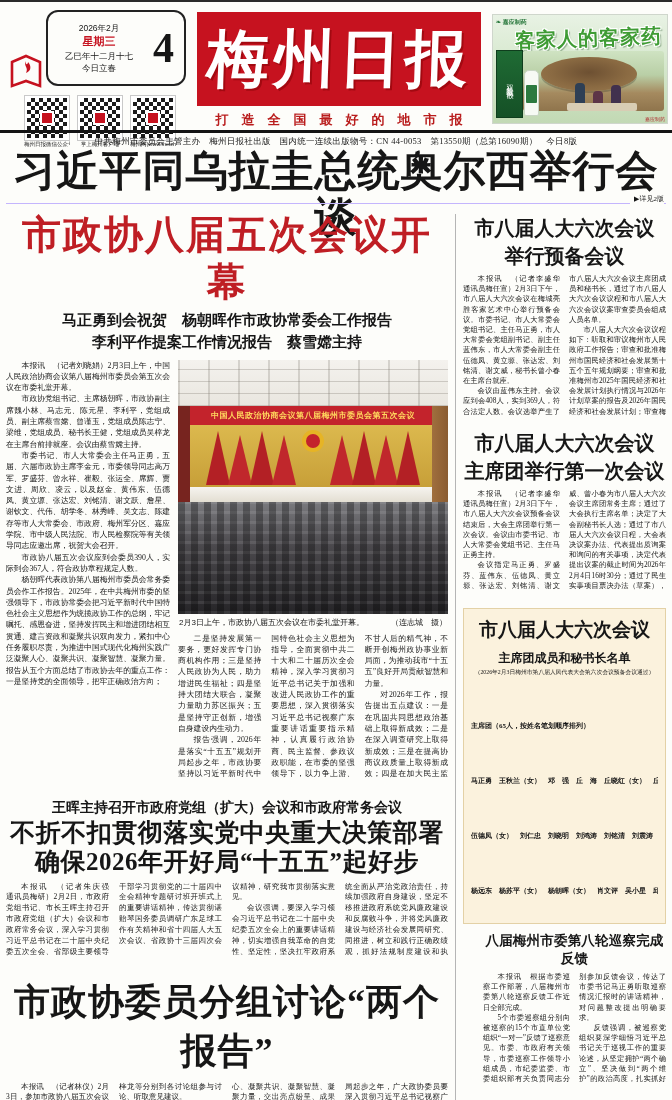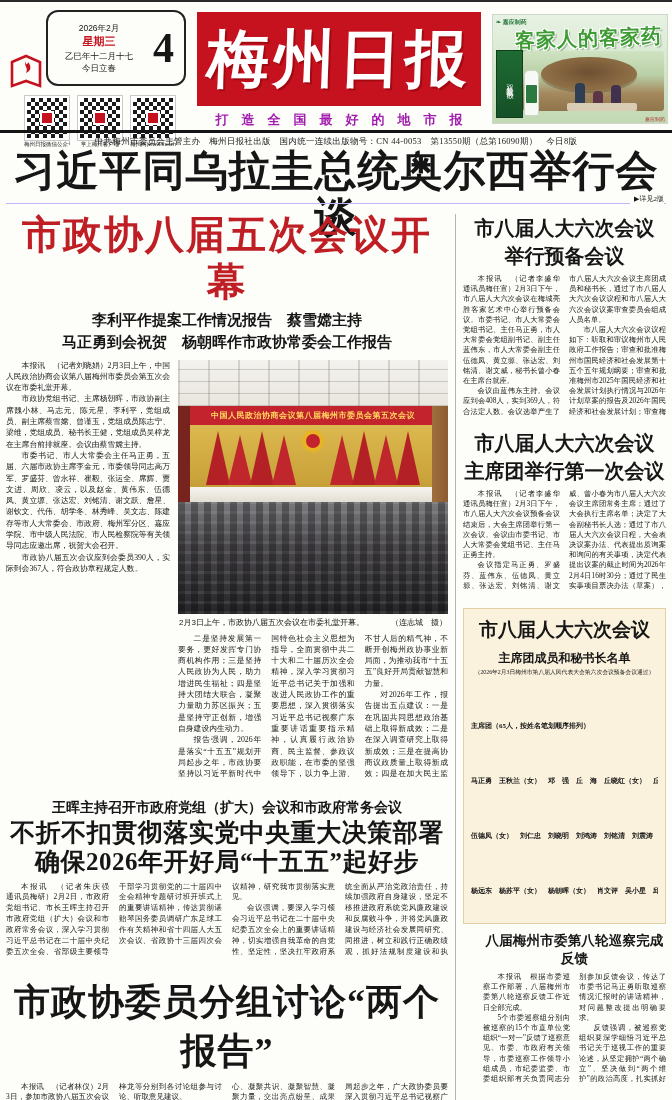--- a/index.html
+++ b/index.html
@@ -18,21 +18,21 @@
   .qr-row{display:flex;gap:7px;margin:10px 0 0 18px;}
   .qr{width:46px;text-align:center;}
   .qr-img{width:40px;height:40px;margin:0 auto;position:relative;border:2px solid #fff;outline:1px solid #c9c9c9;
           background:repeating-conic-gradient(#1b1b1b 0% 25%, #fff 0% 50%) 0 0/8px 8px;}
   .qr-img::after{content:"";position:absolute;inset:13px;background:#c6121f;border:2px solid #fff;}
   .qr-cap{font-size:5.5px;margin-top:1px;font-family:"Liberation Sans",sans-serif;white-space:nowrap;overflow:hidden;}
   .mast-center{position:absolute;left:197px;top:10px;width:284px;}
   .brand-box{background:#c6121f;height:94px;display:flex;align-items:center;justify-content:center;}
   .brand-box span{color:#fff;font-size:62px;font-weight:900;letter-spacing:4px;transform:skewX(-2deg);
                   text-shadow:2px 2px 0 rgba(120,0,0,.45);}
-  .slogan{margin-top:3px;text-align:center;color:#a21caf;font-weight:bold;font-size:13px;
+  .slogan{margin-top:3px;text-align:center;color:#b91c1c;font-weight:bold;font-size:13px;
           letter-spacing:13px;text-indent:13px;padding:2px 0;}
   .mast-ad{position:absolute;left:492px;top:12px;width:174px;height:108px;overflow:hidden;
            background:linear-gradient(180deg,#e8f2e4 0%,#d6e8cd 45%,#c2d9b4 100%);border:1px solid #cfd6cc;}
   .ad-brand{position:absolute;left:3px;top:3px;font-size:6px;color:#2c7a3f;font-weight:bold;
             font-family:"Liberation Sans",sans-serif;}
   .ad-brand::before{content:"❧ ";color:#2c7a3f;}
   .ad-title{position:absolute;top:10px;right:5px;font-size:20px;font-weight:900;color:#3f9c35;letter-spacing:1px;
             text-shadow:-1px -1px 0 #fff,1px -1px 0 #fff,-1px 1px 0 #fff,1px 1px 0 #fff,2px 2px 1px rgba(0,60,0,.35);
             transform:rotate(-2deg);}
   .ad-scene{position:absolute;left:30px;right:3px;bottom:12px;height:60px;overflow:hidden;
@@ -185,29 +185,30 @@
     <span class="see2">▶详见2版</span>
   </div>
 
   <div class="content">
 
     <div class="col-left">
 
       <article>
         <h2 class="a1-head">市政协八届五次会议开幕</h2>
         <div class="a1-sub">
+          <div>马正勇到会祝贺　杨朝晖作市政协常委会工作报告</div>
           <div>李利平作提案工作情况报告　蔡雪嫦主持</div>
-          <div>马正勇到会祝贺　杨朝晖作市政协常委会工作报告</div>
         </div>
         <div class="a1-body">
           <div class="a1-c1 body-txt">
             <p>本报讯　（记者刘晓娟）2月3日上午，中国人民政治协商会议第八届梅州市委员会第五次会议在市委礼堂开幕。</p>
             <p>市政协党组书记、主席杨朝晖，市政协副主席魏小林、马志元、陈元星、李利平，党组成员、副主席蔡雪嫦、曾谨玉，党组成员陈志宁、梁维，党组成员、秘书长王健，党组成员吴梓龙在主席台前排就座。会议由蔡雪嫦主持。</p>
             <p>市委书记、市人大常委会主任马正勇，五届、六届市政协主席李金元，市委领导同志高万军、罗盛芬、曾永祥、崔毅、张运全、席辉、贾文进、周欣、凌云，以及赵金、黄伟东、伍德凤、黄立塬、张达宏、刘铭清、谢文跃、詹星、谢钦文、代伟、胡学冬、林秀峰、吴文志、陈建存等市人大常委会、市政府、梅州军分区、嘉应学院、市中级人民法院、市人民检察院等有关领导同志应邀出席，祝贺大会召开。</p>
             <p>市政协八届五次会议应到会委员390人，实际到会367人，符合政协章程规定人数。</p>
+            <p>杨朝晖代表政协第八届梅州市委员会常务委员会作工作报告。2025年，在中共梅州市委的坚强领导下，市政协常委会把习近平新时代中国特色社会主义思想作为统揽政协工作的总纲，牢记嘱托、感恩奋进，坚持发挥民主和增进团结相互贯通、建言资政和凝聚共识双向发力，紧扣中心任务履职尽责，为推进中国式现代化梅州实践广泛凝聚人心、凝聚共识、凝聚智慧、凝聚力量。报告从五个方面总结了市政协去年的重点工作：一是坚持党的全面领导，把牢正确政治方向；</p>
           </div>
           <div class="a1-right">
             <div class="photo">
               <div class="ph-ceiling"></div>
               <div class="ph-banner">中国人民政治协商会议第八届梅州市委员会第五次会议</div>
               <div class="ph-stage">
                 <svg width="100%" height="100%" viewBox="0 0 270 62" preserveAspectRatio="none">
                   <polygon points="28,60 40,6 52,60" fill="#b32025"></polygon>
                   <polygon points="50,60 62,10 74,60" fill="#c0272c"></polygon>
                   <polygon points="72,60 84,6 96,60" fill="#b32025"></polygon>

